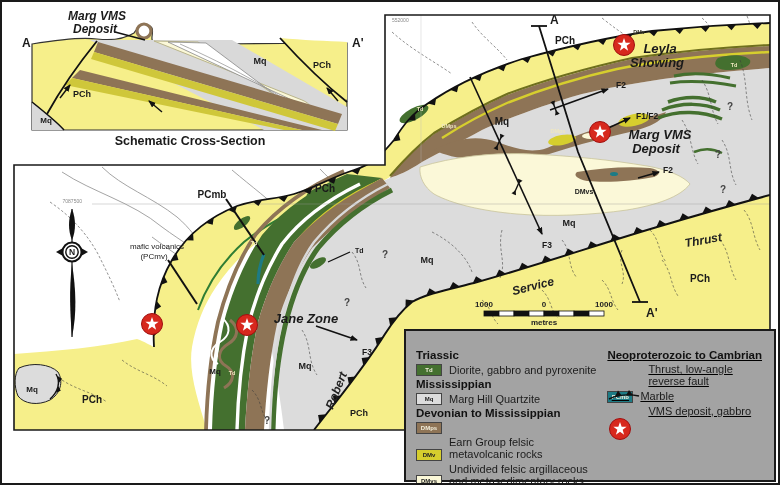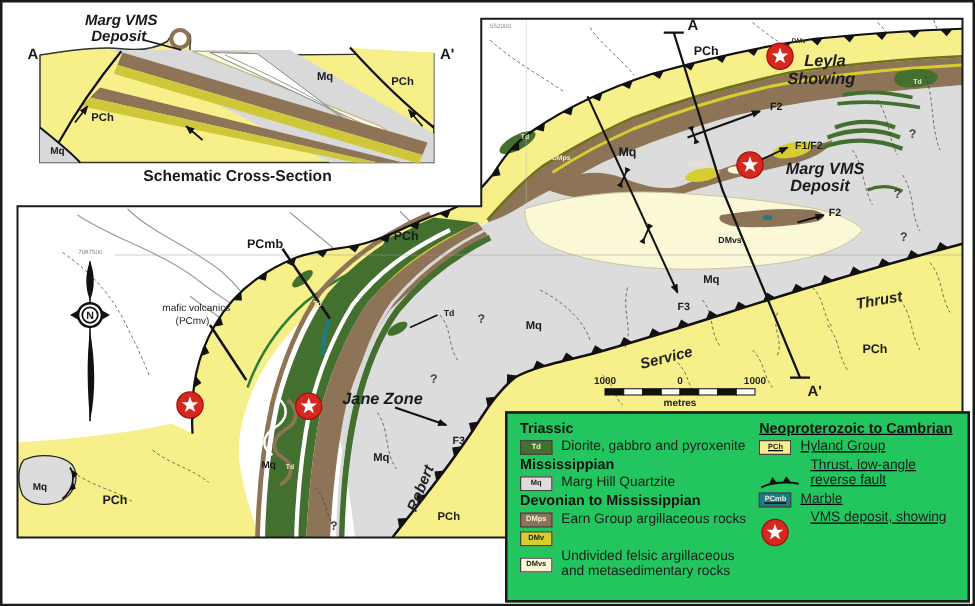--- a/index.html
+++ b/index.html
@@ -17,25 +17,25 @@
   .t-fold{font-weight:bold;font-size:8.5px;}
   .t-q{font-weight:bold;font-size:10px;fill:#444;}
   .t-grid{font-size:5px;fill:#888;}
   .t-sec{font-weight:bold;font-size:12px;}
   .t-cap{font-weight:bold;font-size:12.5px;}
   .t-ann{font-size:8px;fill:#222;}
   .t-scale{font-weight:bold;font-size:8px;fill:#222;}
   .t-n{font-weight:bold;font-size:8.5px;}
   .creek{fill:none;stroke:#3c3c3c;stroke-width:0.7;stroke-dasharray:2.6 2;opacity:0.8;}
   .stream{fill:none;stroke:#9a9a9a;stroke-width:0.9;}
-  .legend{position:absolute;left:402px;top:327px;width:372px;height:153px;background:#22c55e;border:2px solid #1a1a1a;box-sizing:border-box;display:flex;padding:4px 4px 2px 10px;gap:8px;}
+  .legend{position:absolute;left:402px;top:327px;width:372px;height:153px;background:#a3a3a3;border:2px solid #1a1a1a;box-sizing:border-box;display:flex;padding:16px 4px 2px 10px;gap:8px;}
   .lg-col1{width:53%;}
   .lg-col2{width:47%;text-decoration:underline;}
   .lg-heading{font-weight:bold;font-size:11.5px;color:#111;margin:2px 0 1px;white-space:nowrap;}
-  .lg-item{display:flex;align-items:center;gap:7px;margin:2px 0;}
+  .lg-item{display:flex;align-items:flex-end;gap:7px;margin:2px 0;}
   .swatch{flex:0 0 26px;height:12px;border:1px solid #444;display:flex;align-items:center;justify-content:center;margin-top:1px;box-sizing:border-box;}
   .swatch i{font-style:normal;font-weight:bold;font-size:6px;color:#222;line-height:1;}
   .sw-dark i{color:#f3efdc;}
   .lg-label{font-size:11px;color:#1c1c1c;line-height:1.12;}
   .sym{flex:0 0 34px;display:flex;justify-content:center;position:relative;margin-top:1px;}
 </style>
 </head>
 <body>
 
 <div class="stage">
@@ -412,42 +412,36 @@
         <span class="swatch" style="background: rgb(220, 220, 220);">
             <i>Mq</i>
           </span>
         <span class="lg-label">Marg Hill Quartzite</span>
       </div>
       <div class="lg-heading">Devonian to Mississippian</div>
       <div class="lg-item">
         <span class="swatch sw-dark" style="background: rgb(142, 116, 86);">
             <i>DMps</i>
           </span>
-        <span class="lg-label">Earn Group argillaceous rocks</span>
       </div>
       <div class="lg-item">
         <span class="swatch" style="background: rgb(214, 206, 46);">
             <i>DMv</i>
           </span>
+        <span class="lg-label">Earn Group felsic metavolcanic rocks</span>
       </div>
       <div class="lg-item">
         <span class="swatch" style="background: rgb(251, 248, 216);">
             <i>DMvs</i>
           </span>
         <span class="lg-label">Undivided felsic argillaceous and metasedimentary rocks</span>
       </div>
     </div>
     <div class="lg-col2">
       <div class="lg-heading">Neoproterozoic to Cambrian</div>
-      <div class="lg-item">
-        <span class="swatch" style="background: rgb(246, 239, 138);">
-            <i>PCh</i>
-          </span>
-        <span class="lg-label">Hyland Group</span>
-      </div>
       <div class="lg-item">
         <span class="sym">
           <svg width="34" height="14" viewBox="0 0 34 14">
               <path d="M2,11 C10,7 22,6 32,8" stroke="#111" stroke-width="1.6" fill="none"></path>
               <polygon points="8,8.6 15,8 11,2.5" fill="#111"></polygon>
               <polygon points="19,7.4 26,7.2 22,2" fill="#111"></polygon>
             </svg>
         </span>
         <span class="lg-label">Thrust, low-angle reverse fault</span>
       </div>
@@ -459,17 +453,17 @@
       </div>
       <div class="lg-item">
         <span class="sym">
           <svg width="26" height="24" viewBox="0 0 26 24">
               <g transform="translate(13,12)">
                 <circle r="10.5" fill="#d7281d" stroke="#a01010" stroke-width="1"></circle>
                 <polygon fill="#fff" points="0,-7 1.65,-2.27 6.66,-2.16 2.66,0.87 4.11,5.66 0,2.8 -4.11,5.66 -2.66,0.87 -6.66,-2.16 -1.65,-2.27"></polygon>
               </g>
             </svg>
         </span>
-        <span class="lg-label">VMS deposit, showing</span>
+        <span class="lg-label">VMS deposit, gabbro</span>
       </div>
     </div>
   </div>
 </div>
 
 </body></html>

